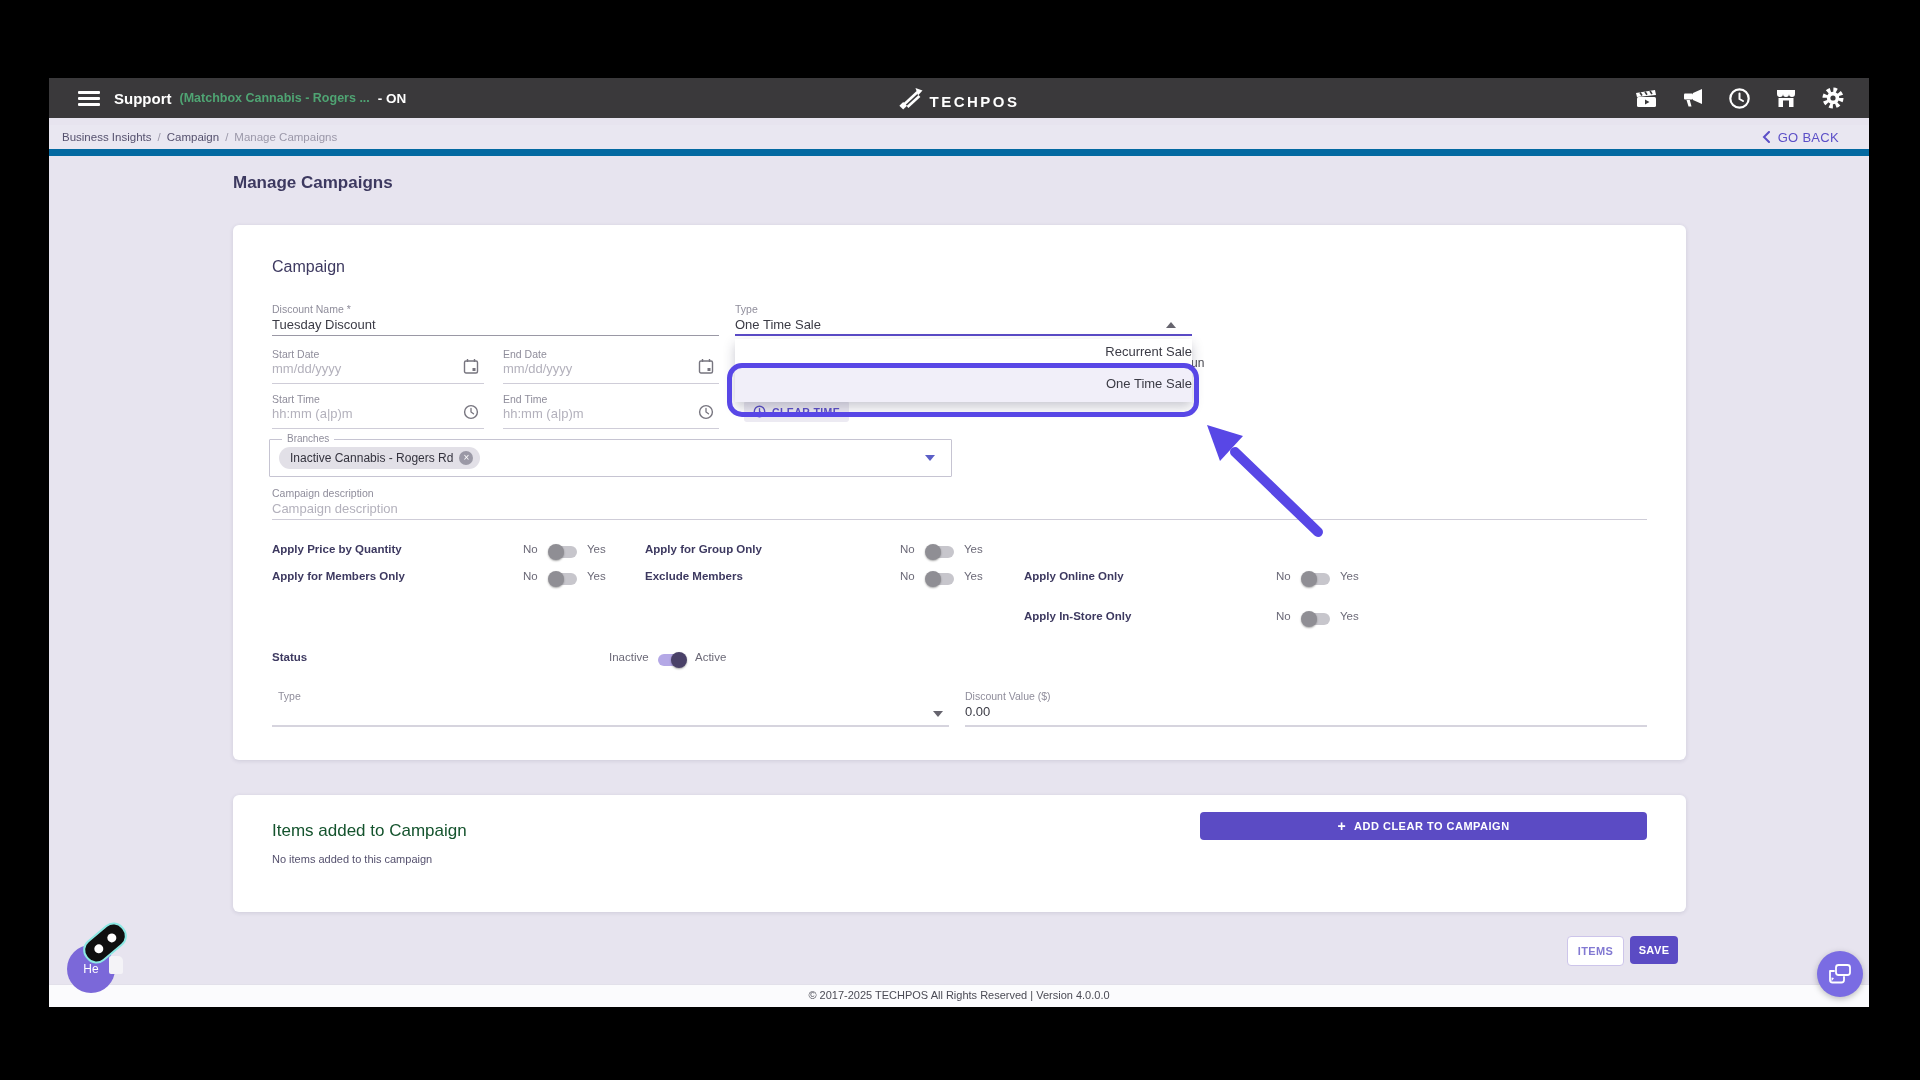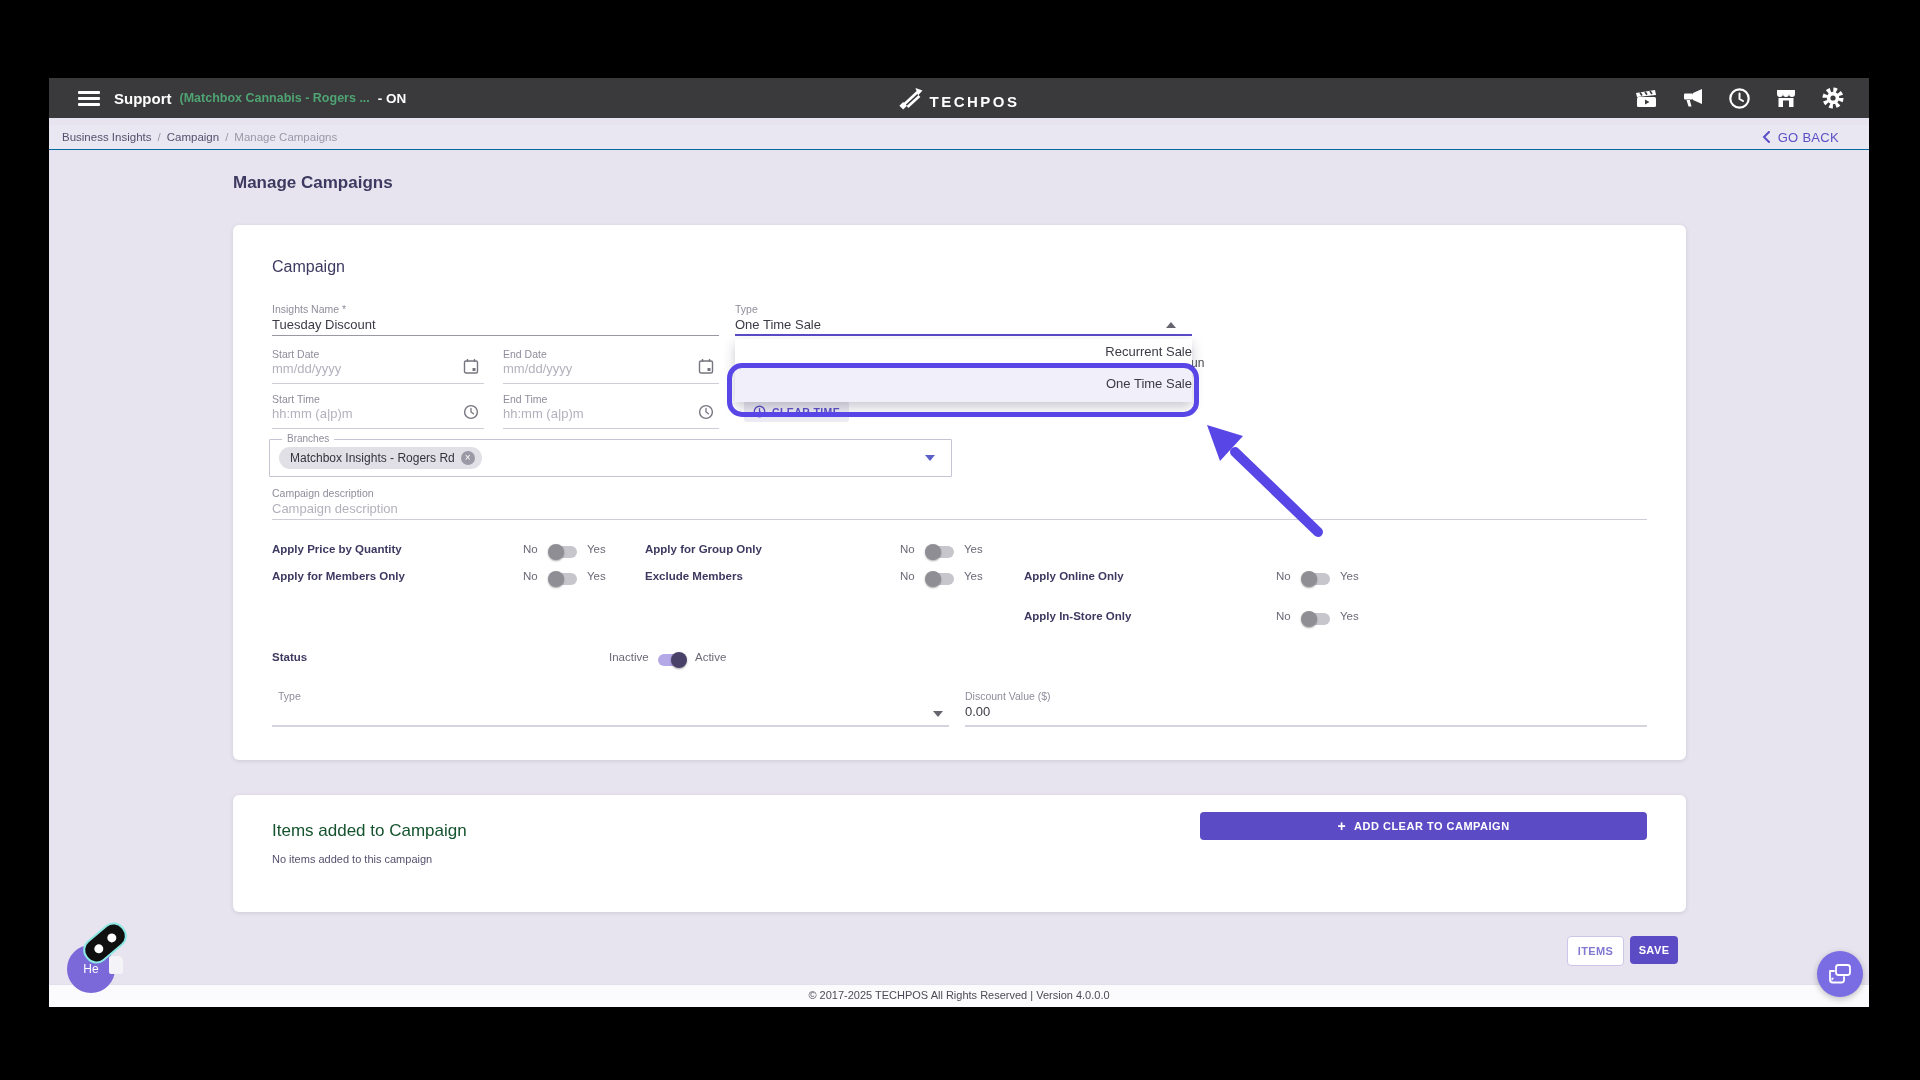--- a/index.html
+++ b/index.html
@@ -10,21 +10,21 @@
   .hamburger{width:22px;height:15px;margin-left:29px;display:flex;flex-direction:column;justify-content:space-between;cursor:pointer;}
   .hamburger span{display:block;height:3px;background:#fff;border-radius:1px;}
   .tb-title{color:#fff;font-size:15px;font-weight:bold;margin-left:14px;}
   .tb-store{color:#4fa473;font-size:12.5px;font-weight:bold;margin-left:8px;}
   .tb-on{color:#fff;font-size:13.5px;font-weight:bold;margin-left:8px;}
   .logo{position:absolute;left:50%;transform:translateX(-50%);display:flex;align-items:center;gap:5px;}
   .logo-text{color:#fff;font-size:15px;font-weight:bold;letter-spacing:2.5px;margin-top:6px;}
   .tb-icons{position:absolute;right:24px;display:flex;align-items:center;gap:23px;}
   .tb-icons svg{display:block;cursor:pointer;}
   
-  .crumbbar{position:absolute;left:0;top:47px;width:100%;height:24px;background:#e9e7f1;border-bottom:1px solid #0369a1;
+  .crumbbar{position:absolute;left:0;top:47px;width:100%;height:24px;background:#e9e7f1;border-bottom:7px solid #0369a1;
     display:flex;align-items:center;font-size:11.5px;}
   .crumb{color:#55516e;margin-left:0;cursor:pointer;}
   .crumb-sep{color:#9b98a9;margin:0 6px;}
   .crumb-last{color:#9b98a9;}
   .goback{position:absolute;right:30px;display:flex;align-items:center;gap:8px;color:#5b4fc7;font-size:13px;cursor:pointer;letter-spacing:.3px;}
   
   .page-title{position:absolute;left:184px;top:95px;font-size:17px;font-weight:bold;color:#3d3960;}
   .card{position:absolute;background:#fff;border-radius:6px;box-shadow:0 1px 4px rgba(60,60,90,.14);}
   .card1{left:184px;top:147px;width:1453px;height:535px;}
   .card2{left:184px;top:717px;width:1453px;height:117px;}
@@ -151,21 +151,21 @@
       </svg>
       <span>GO BACK</span>
     </div>
   </div>
 
   <div class="page-title">Manage Campaigns</div>
 
   <div class="card card1">
     <div class="card-h">Campaign</div>
 
-    <div class="flabel" style="left:39px;top:78px">Insights Name *</div>
+    <div class="flabel" style="left:39px;top:78px">Discount Name *</div>
     <input class="finput" style="left: 39px; top: 92px; width: 440px;" readonly="" value="Tuesday Discount">
     <div class="uline uline-dark" style="left:39px;top:110px;width:447px"></div>
 
     <div class="flabel" style="left:502px;top:78px">Type</div>
     <div class="finput" style="left:502px;top:92px;width:420px">One Time Sale</div>
     <div class="caret-up" style="left:933px;top:97px"></div>
     <div class="uline uline-accent" style="left:502px;top:109px;width:457px"></div>
 
     <div class="weekday">Sun</div>
 
@@ -213,21 +213,21 @@
       <svg width="13" height="13" viewBox="0 0 13 13">
         <circle cx="6.5" cy="6.5" r="5.2" fill="none" stroke="#5b4fc7" stroke-width="1.4"></circle>
         <path d="M6.5 3.6 V6.5 L8.6 8" stroke="#5b4fc7" stroke-width="1.3" fill="none" stroke-linecap="round"></path>
       </svg>
       <span>CLEAR TIME</span>
     </div>
 
     <div class="fieldset">
       <div class="legend">Branches</div>
       <div class="branch-chip">
-        <span>Matchbox Insights - Rogers Rd</span>
+        <span>Inactive Cannabis - Rogers Rd</span>
         <span class="chip-x">×</span>
       </div>
       <div class="caret-down" style="left:655px;top:15px"></div>
     </div>
 
     <div class="flabel" style="left:39px;top:262px">Campaign description</div>
     <input class="finput" style="left: 39px; top: 276px; width: 1300px;" readonly="" placeholder="Campaign description">
     <div class="uline" style="left:39px;top:294px;width:1375px"></div>
 
     <div class="trow-label" style="left:39px;top:318px">Apply Price by Quantity</div>

